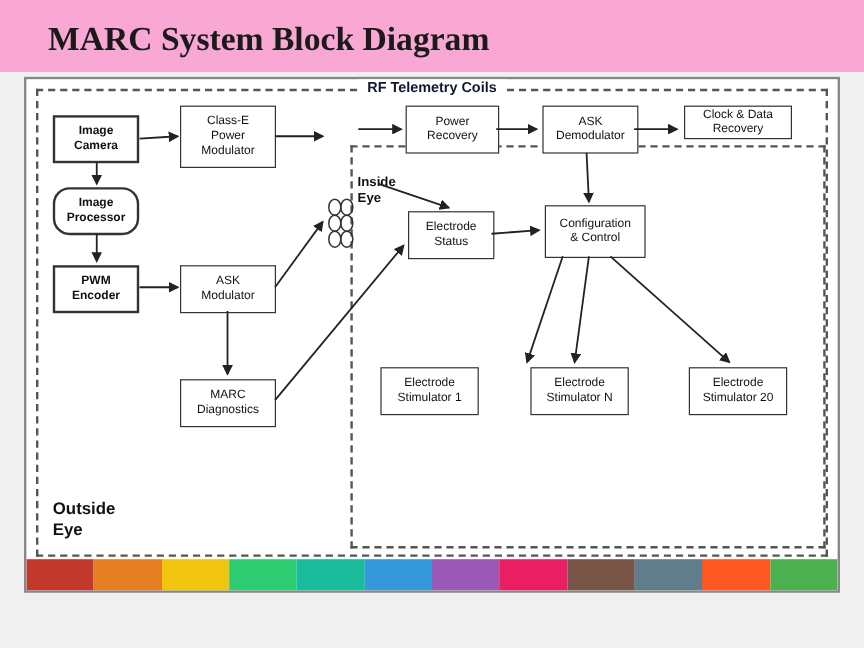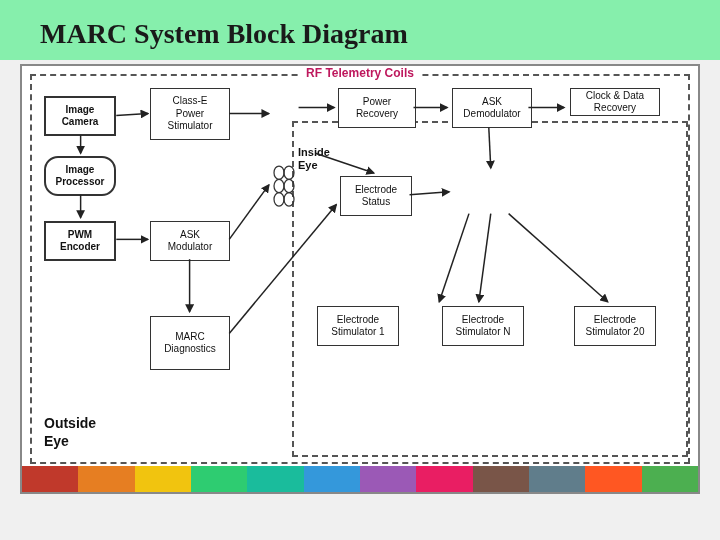--- a/index.html
+++ b/index.html
@@ -22,21 +22,21 @@
       background: #f0f0f0;
       position: relative;
       display: flex;
       flex-direction: column;
       align-items: center;
     }
 
     .title-area {
       width: 100%;
       padding: 18px 40px 10px 40px;
-      background: #86efac;
+      background: #f9a8d4;
     }
 
     .slide-title {
       font-size: 28px;
       font-weight: bold;
       color: #1a1a1a;
       font-family: Georgia, serif;
     }
 
     .diagram-wrapper {
@@ -61,21 +61,21 @@
 
     .rf-label {
       position: absolute;
       top: -10px;
       left: 50%;
       transform: translateX(-50%);
       background: white;
       padding: 0 8px;
       font-size: 12px;
       font-weight: bold;
-      color: #be185d;
+      color: #0f172a;
       text-align: right;
     }
 
     
     .inside-eye-box {
       position: absolute;
       top: 55px;
       left: 270px;
       right: 10px;
       bottom: 35px;
@@ -186,29 +186,29 @@
     </div>
 
     <div class="comp-box bold-border" style="top:155px; left:22px; width:72px; height:40px;text-align:center;">
       <span style="white-space:pre-line;">PWM
 Encoder</span>
     </div>
 
     <div class="comp-box" style="top:22px; left:128px; width:80px; height:52px;">
       <span style="white-space:pre-line;">Class-E
 Power
-Stimulator</span>
+Modulator</span>
     </div>
 
     <div class="comp-box" style="top:155px; left:128px; width:80px; height:40px;">
       <span style="white-space:pre-line;">ASK
 Modulator</span>
     </div>
 
-    <div class="comp-box" style="top:250px; left:128px; width:80px; height:54px;justify-content:center;">
+    <div class="comp-box" style="top:250px; left:128px; width:80px; height:40px;justify-content:center;">
       <span style="white-space:pre-line;">MARC
 Diagnostics</span>
     </div>
 
     <div class="comp-box" style="top:22px; left:316px; width:78px; height:40px;">
       <span style="white-space:pre-line;">Power
 Recovery</span>
     </div>
 
     <div class="comp-box" style="top:22px; left:430px; width:80px; height:40px;">
@@ -219,20 +219,24 @@
     <div class="comp-box" style="top:22px; left:548px; width:90px; height:28px;">
       <span style="white-space:pre-line;">Clock &amp; Data
 Recovery</span>
     </div>
 
     <div class="comp-box" style="top:110px; left:318px; width:72px; height:40px;">
       <span style="white-space:pre-line;">Electrode
 Status</span>
     </div>
 
+    <div class="comp-box" style="top:105px; left:432px; width:84px; height:44px;">
+      <span style="white-space:pre-line;">Configuration
+&amp; Control</span>
+    </div>
 
     <div class="comp-box" style="top:240px; left:295px; width:82px; height:40px;">
       <span style="white-space:pre-line;">Electrode
 Stimulator 1</span>
     </div>
 
     <div class="comp-box" style="top:240px; left:420px; width:82px; height:40px;">
       <span style="white-space:pre-line;">Electrode
 Stimulator N</span>
     </div>

